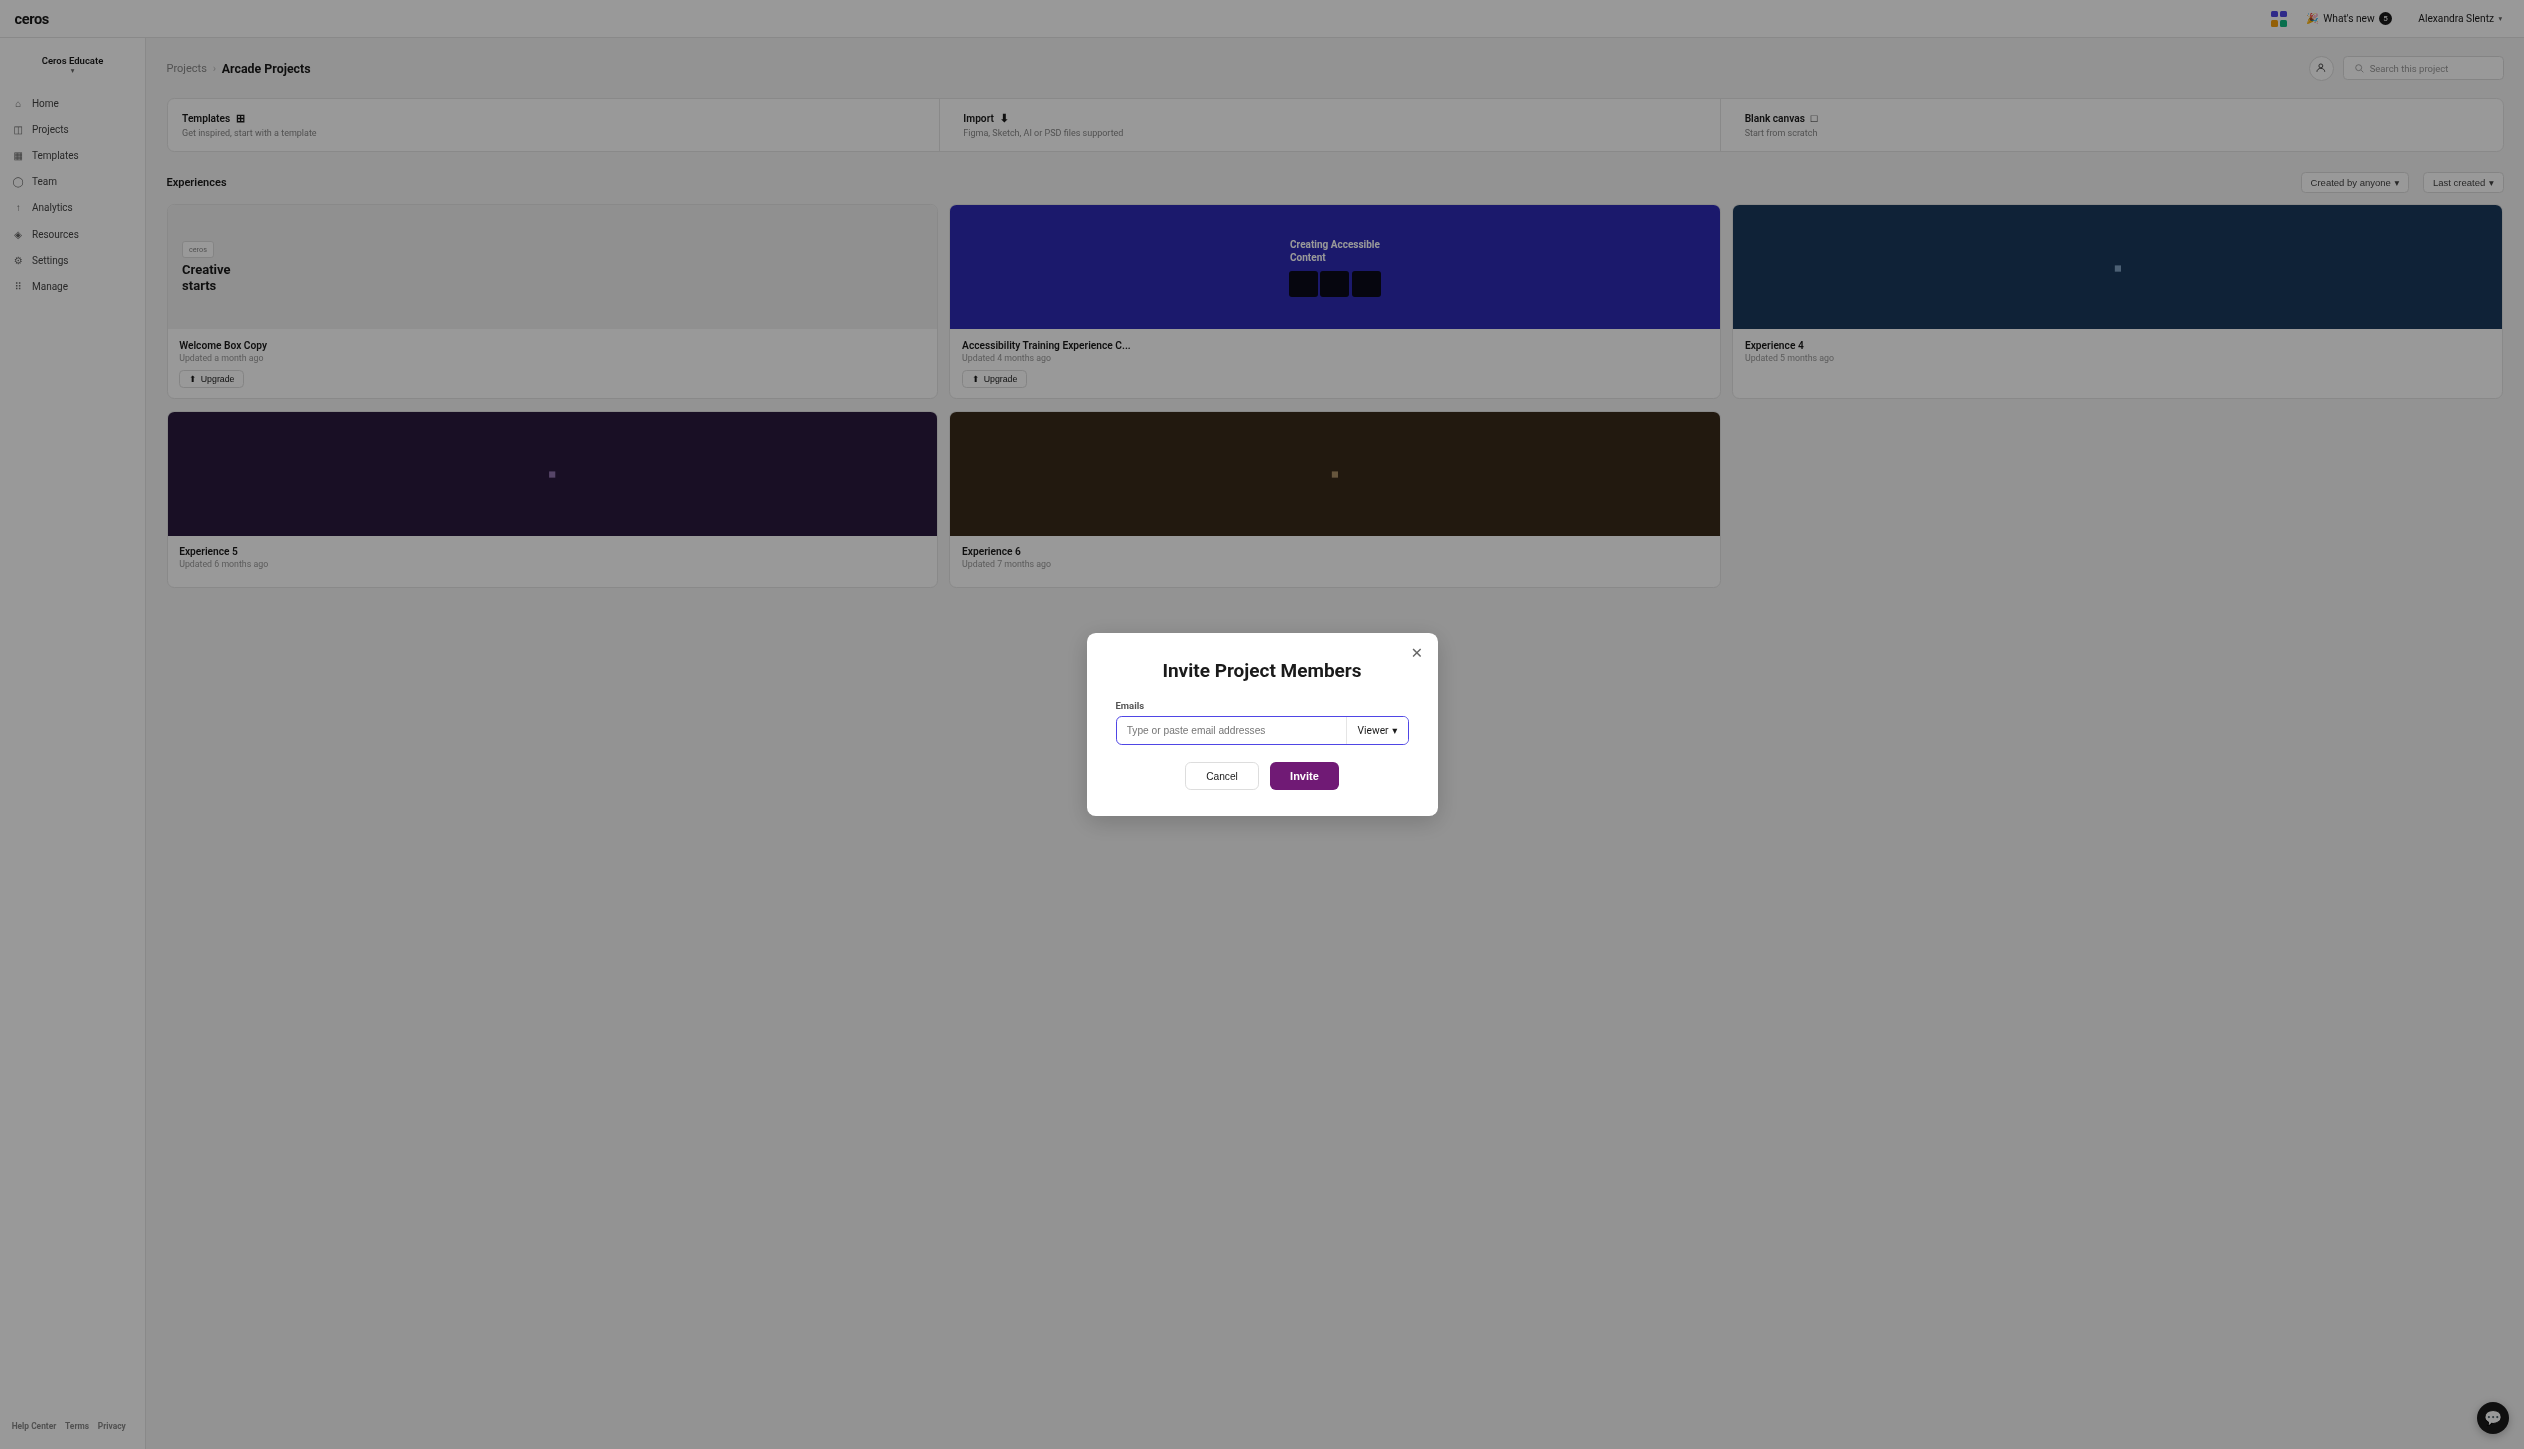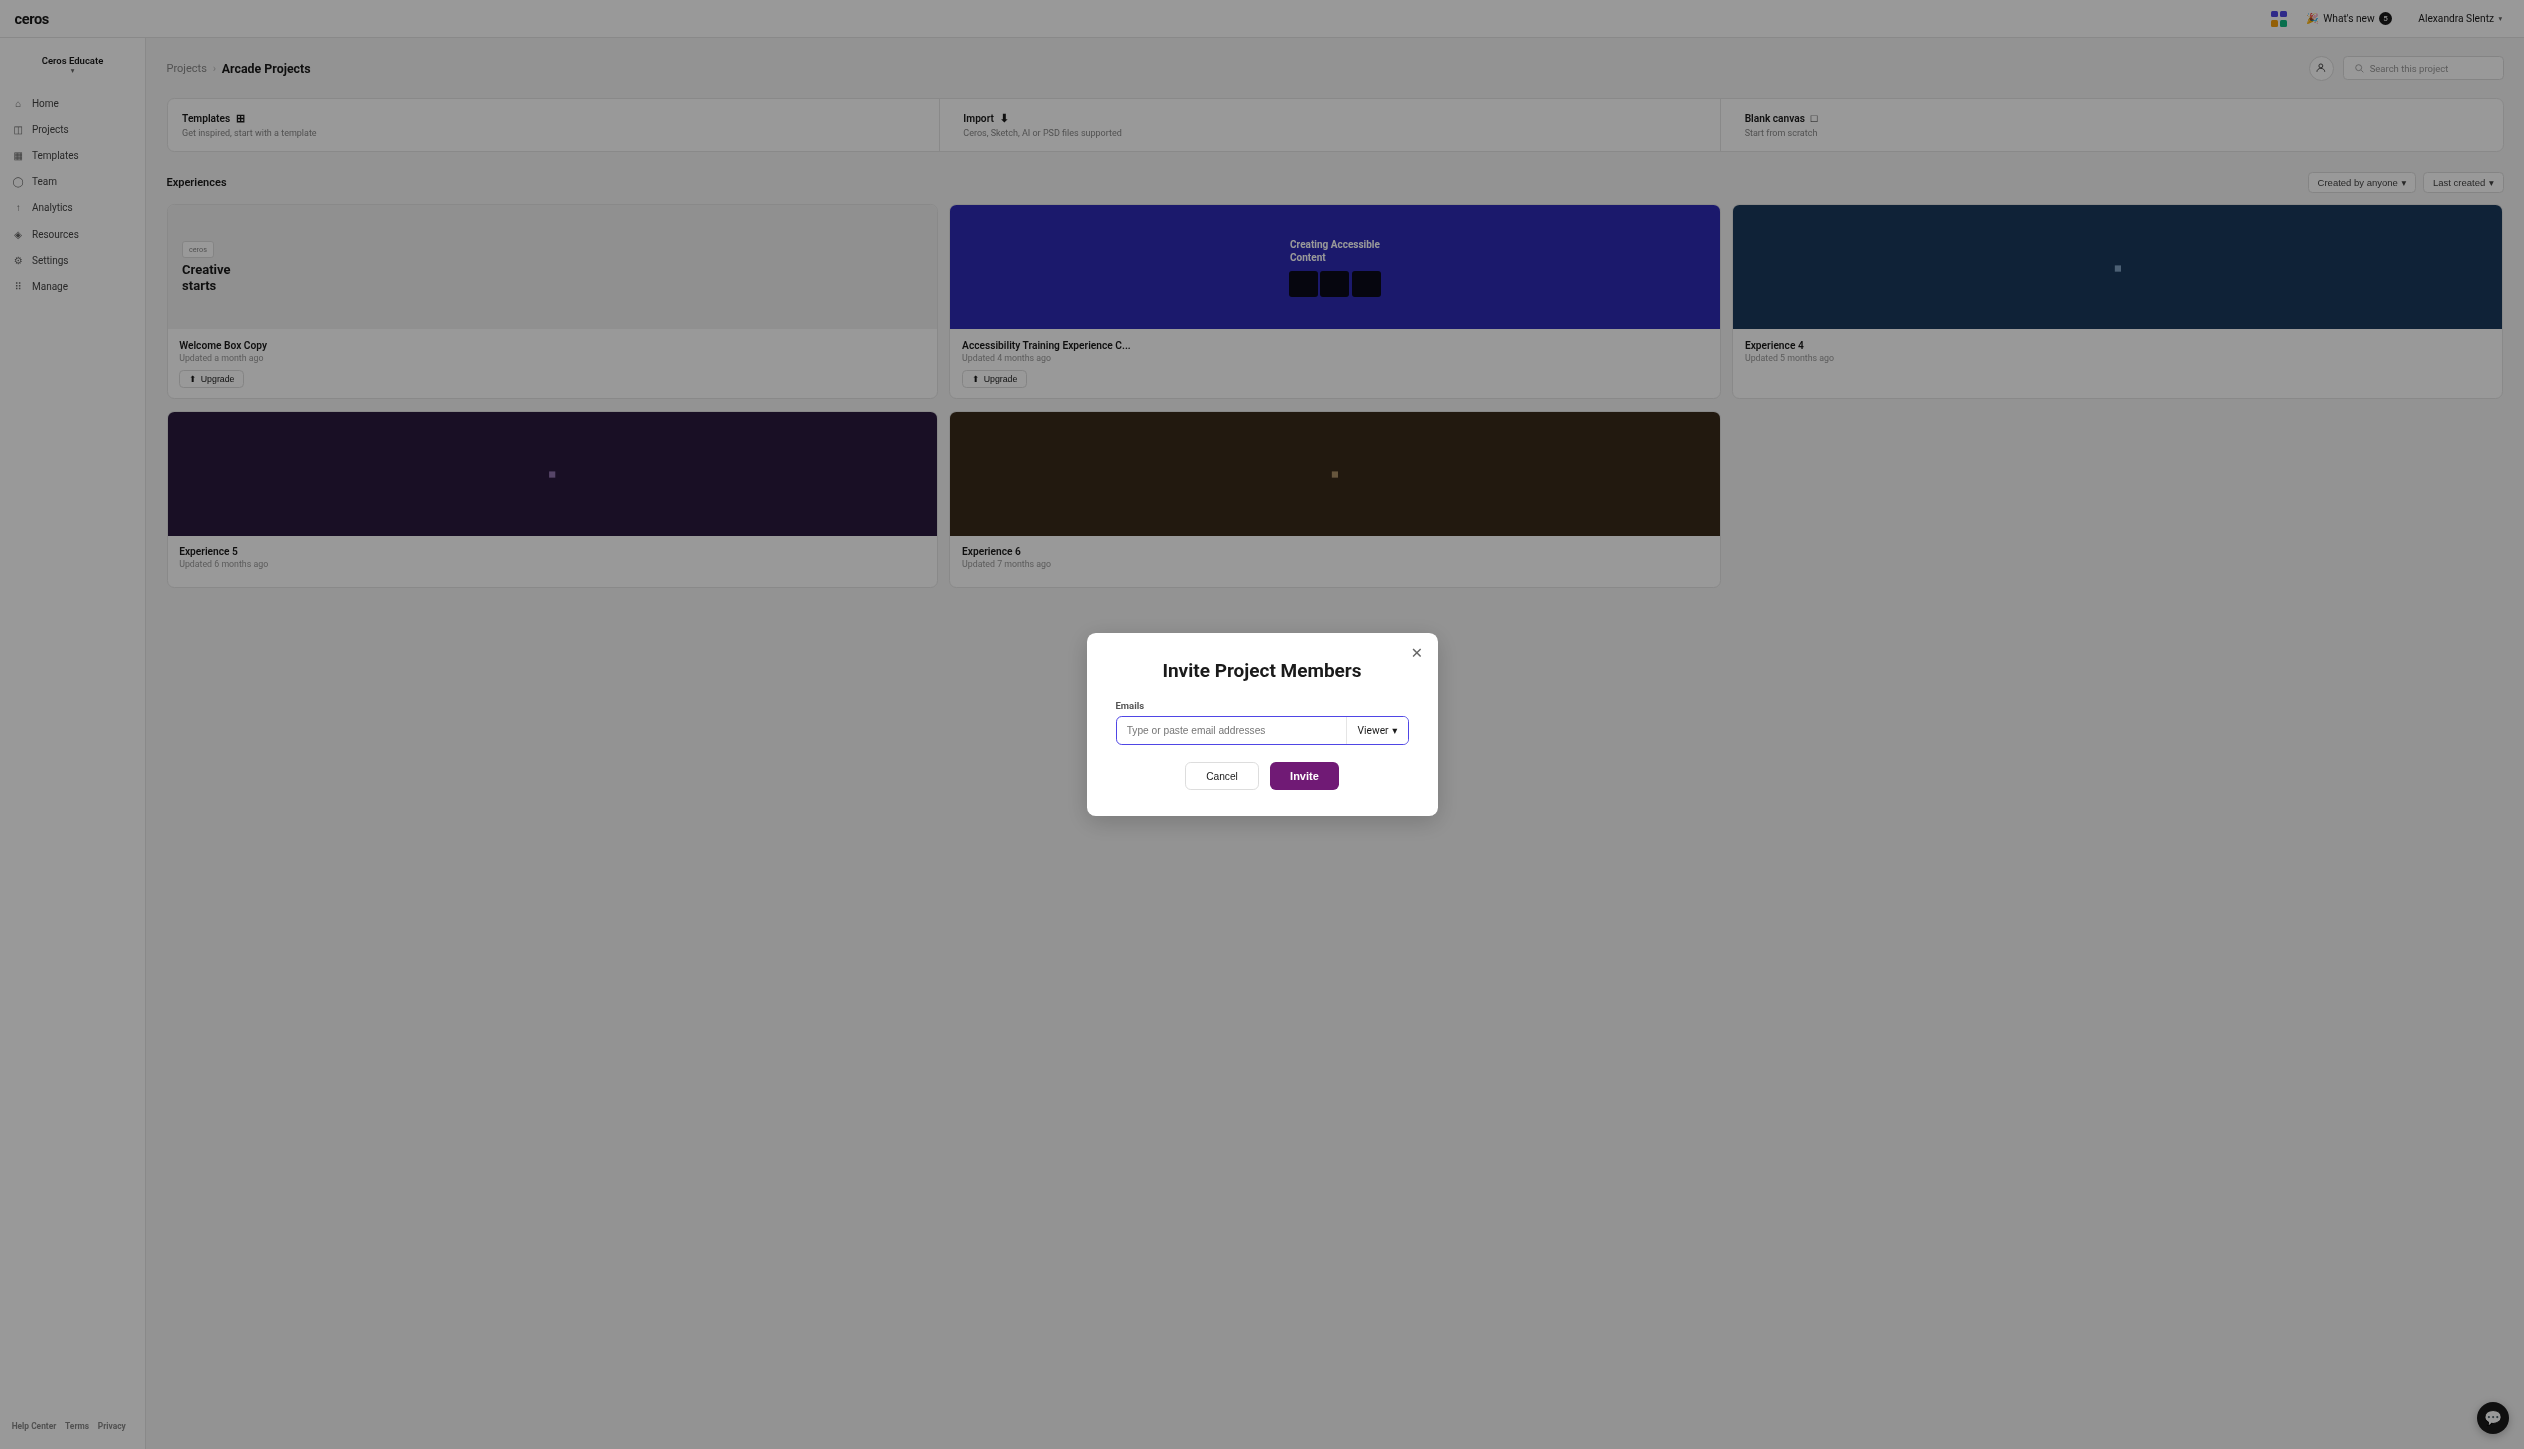--- a/index.html
+++ b/index.html
@@ -257,21 +257,21 @@
       margin-bottom: 11.7px;
     }
     .section-title {
       font-size: 11px;
       font-weight: 600;
       color: #1a1a1a;
     }
     .filter-group {
       display: flex;
       align-items: center;
-      gap: 7px;
+      gap: 14px;
     }
     .filter-btn {
       display: flex;
       align-items: center;
       gap: 3.7px;
       font-size: 9.5px;
       color: #444;
       background: #fff;
       border: 0.7px solid #ddd;
       border-radius: 4.4px;
@@ -578,21 +578,21 @@
           <span>Templates</span>
           <span class="qa-icon">⊞</span>
         </div>
         <div class="qa-desc">Get inspired, start with a template</div>
       </div>
       <div class="quick-action-item">
         <div class="qa-title">
           <span>Import</span>
           <span class="qa-icon">⬇</span>
         </div>
-        <div class="qa-desc">Ceros, Sketch, AI or PSD files supported</div>
+        <div class="qa-desc">Figma, Sketch, AI or PSD files supported</div>
       </div>
       <div class="quick-action-item">
         <div class="qa-title">
           <span>Blank canvas</span>
           <span class="qa-icon">□</span>
         </div>
         <div class="qa-desc">Start from scratch</div>
       </div>
     </div>
 

